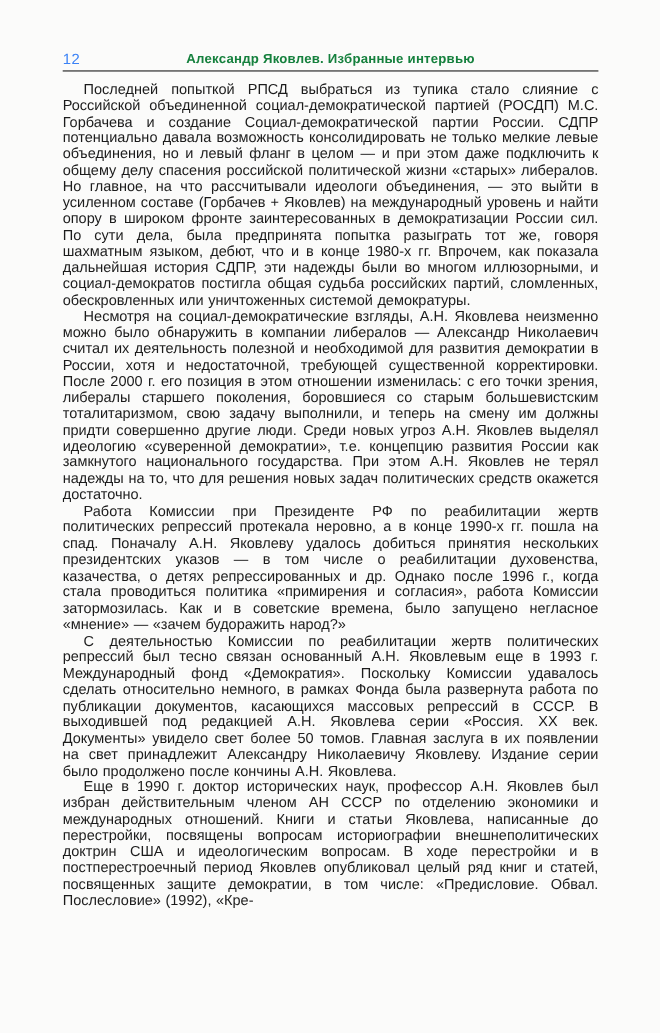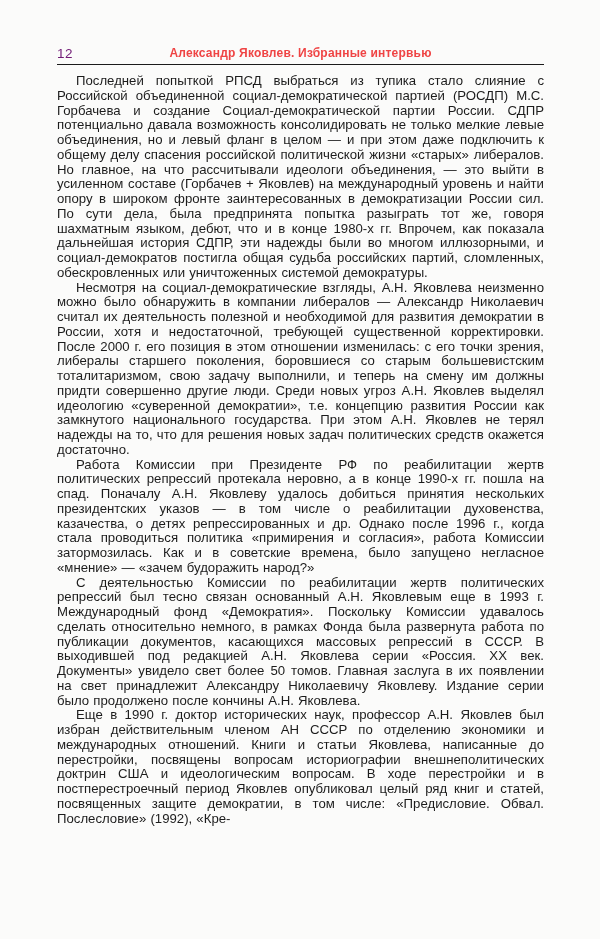--- a/index.html
+++ b/index.html
@@ -23,29 +23,29 @@
     height: 20px;
     border-bottom: 1.5px solid #1b1b1b;
     font-family: "Liberation Sans", sans-serif;
   }
   .page-num {
     position: absolute;
     left: 0;
     bottom: 3px;
     font-size: 13.5px;
     letter-spacing: 0.5px;
-    color: #701a75;
+    color: #3b82f6;
   }
   .run-title {
     display: block;
     text-align: center;
     font-size: 12px;
     font-weight: bold;
     letter-spacing: 0.2px;
-    color: #ef4444;
+    color: #15803d;
     padding-top: 2px;
   }
   .body-text {
     margin-top: 9px;
     font-family: Liberation Sans, sans-serif;
     font-size: 13.2px;
     line-height: 14.75px;
     text-align: justify;
   }
   .body-text p {

